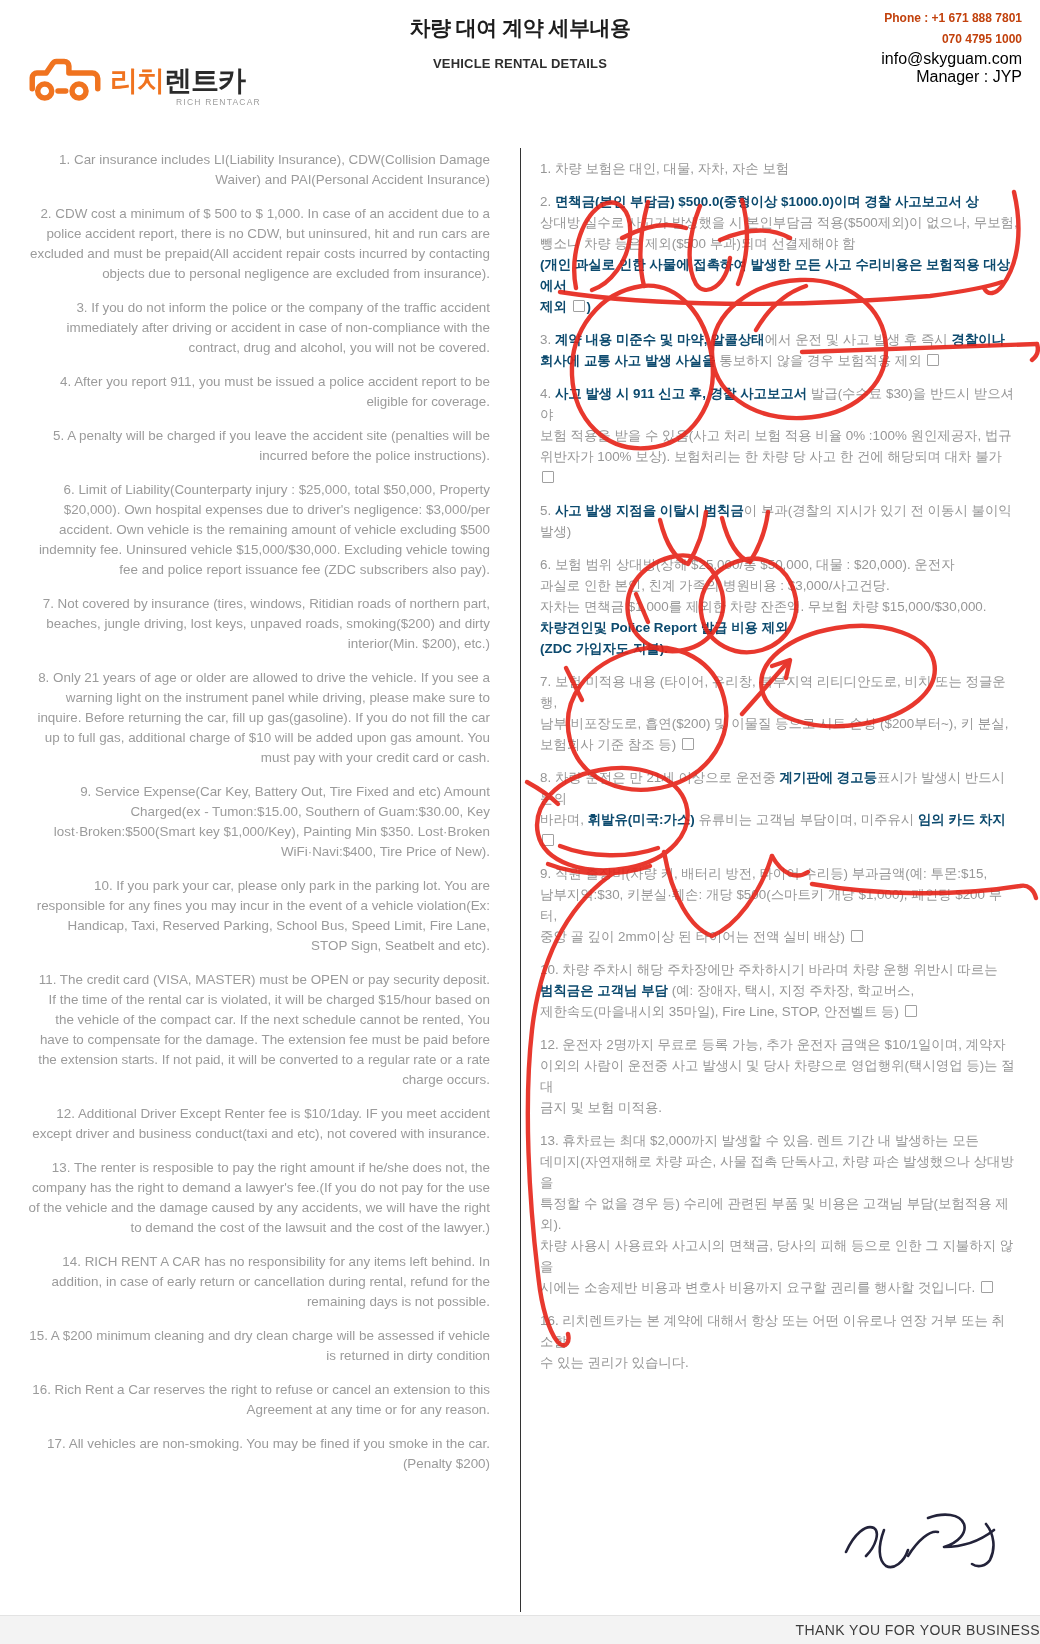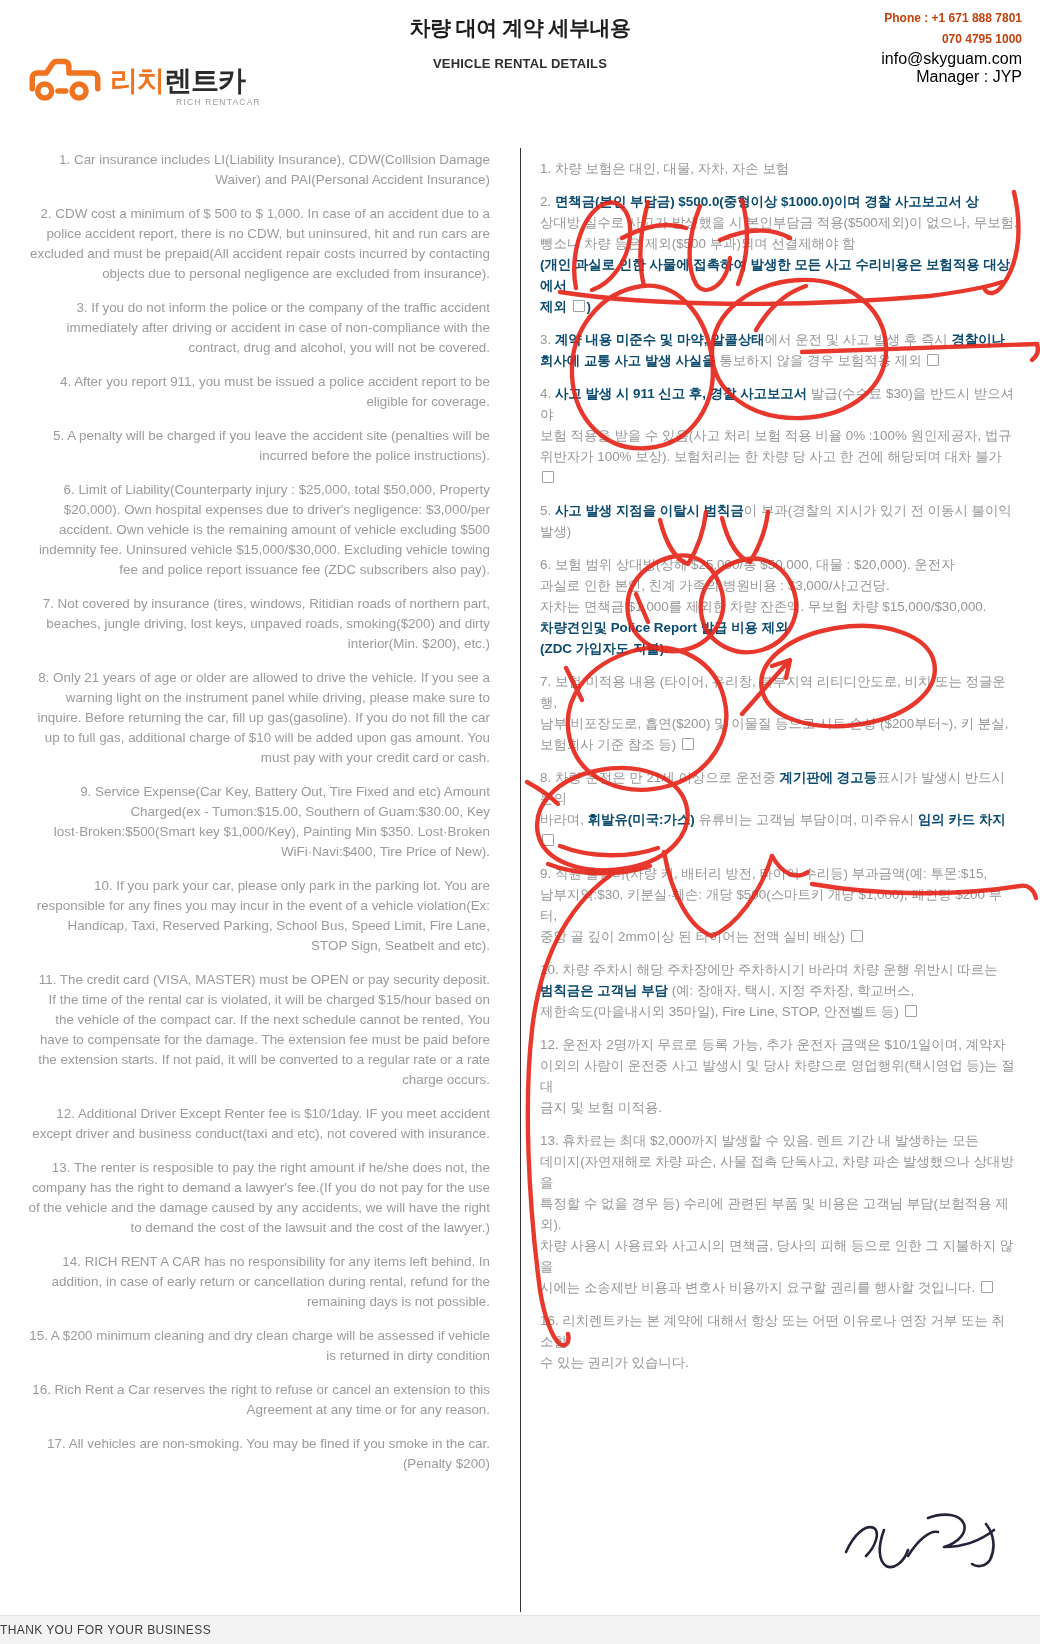--- a/index.html
+++ b/index.html
@@ -26,21 +26,21 @@
   .col-left p{margin:0 0 14px 0;}
   .col-right{position:absolute;left:540px;top:150px;width:478px;color:#969696;font-size:13.4px;line-height:21px;}
   .col-right p.term{margin:8px 0 12px 0;}
   .kr .b, .col-right .b{font-weight:bold;color:#0c4a6e;}
   .cbox{display:inline-block;width:10px;height:10px;border:1.5px solid #a0a0a0;border-radius:1px;
         vertical-align:-1px;margin:0 2px;}
   
   .annotations{position:absolute;left:0;top:0;width:1040px;height:1644px;pointer-events:none;}
   
   .foot{position:absolute;left:0;right:0;bottom:0;height:28px;background:#f3f3f3;border-top:1px solid #e3e3e3;
-        text-align:left;font-size:12px;color:#3c3c3c;line-height:28px;letter-spacing:0.4px;}
+        text-align:right;font-size:14px;color:#3c3c3c;line-height:28px;letter-spacing:0.4px;}
 </style>
 </head>
 <body>
 
 <div class="page">
 
   <div class="hdr">
     <div class="logo">
       <svg viewBox="0 0 100 74">
         <g fill="none" stroke="#f0731f" stroke-width="7" stroke-linecap="round" stroke-linejoin="round">

